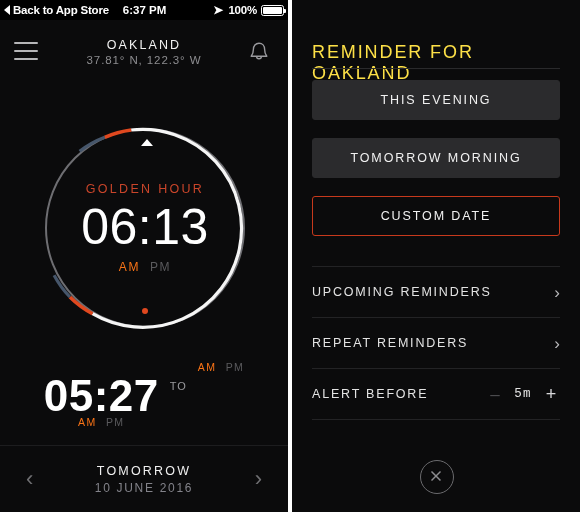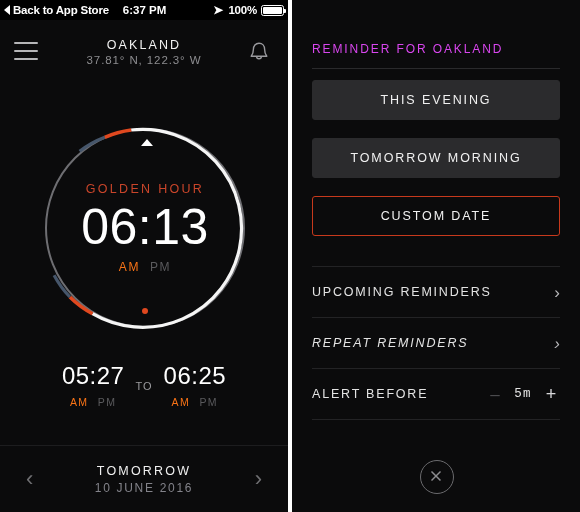--- a/index.html
+++ b/index.html
@@ -203,24 +203,25 @@
     position: absolute;
     top: 358px; left: 0;
     width: 288px;
     display: flex;
     align-items: flex-start;
     justify-content: center;
   }
   .range-col { text-align: center; }
   .range-time {
     color: #ffffff;
-    font-size: 24px;
+    font-size: 44px;
     line-height: 35px;
-    font-weight: 400;
+    font-weight: 700;
     letter-spacing: 0.5px;
+    margin-top: 20px;
   }
   .range-ampm {
     margin-top: 3px;
     font-size: 10.5px;
     letter-spacing: 1.4px;
   }
   .range-to {
     color: #9a9a9d;
     font-size: 11px;
     letter-spacing: 1px;
@@ -273,22 +274,22 @@
   .right-panel {
     position: relative;
     width: 288px;
     height: 512px;
     background: #0b0b0c;
     overflow: hidden;
   }
   .r-title {
     position: absolute;
     left: 20px; top: 42px;
-    color: #d946ef;
-    font-size: 12px;
+    color: #fde047;
+    font-size: 18px;
     letter-spacing: 1.9px;
   }
   .r-title-rule {
     position: absolute;
     left: 20px; top: 68px;
     width: 248px; height: 1px;
     background: #2a2a2c;
   }
   .btn {
     position: absolute;
@@ -332,21 +333,21 @@
   .r-row {
     position: absolute;
     left: 20px;
     width: 248px;
     height: 50px;
     display: flex;
     align-items: center;
     cursor: pointer;
   }
   .row-a { top: 267px; }
-  .row-b { top: 318px; font-style: italic; }
+  .row-b { top: 318px; }
   .row-c { top: 369px; cursor: default; }
   .r-row-label {
     color: #e3e3e3;
     font-size: 12.5px;
     letter-spacing: 1.8px;
     flex: 1;
   }
   .chev {
     color: #b8b8bb;
     font-size: 17px;
@@ -462,21 +463,20 @@
     <div class="range-row">
       <div class="range-col">
         <div class="range-time">05:27</div>
         <div class="range-ampm">
           <span class="ampm-on">AM</span>
           <span class="ampm-off">PM</span>
         </div>
       </div>
       <div class="range-to">TO</div>
       <div class="range-col">
-        <div class="range-time">06:25</div>
         <div class="range-ampm">
           <span class="ampm-on">AM</span>
           <span class="ampm-off">PM</span>
         </div>
       </div>
     </div>
 
     <div class="l-footer">
       <div class="foot-arrow left">‹</div>
       <div class="foot-center">

